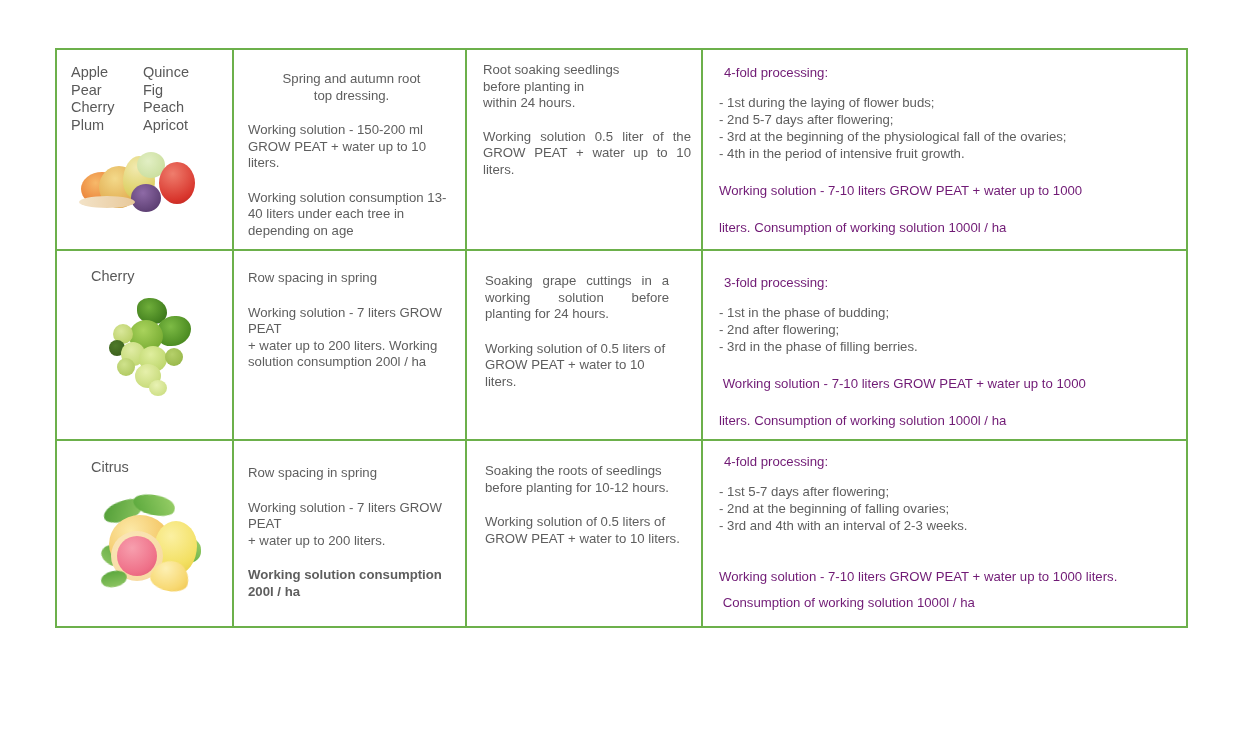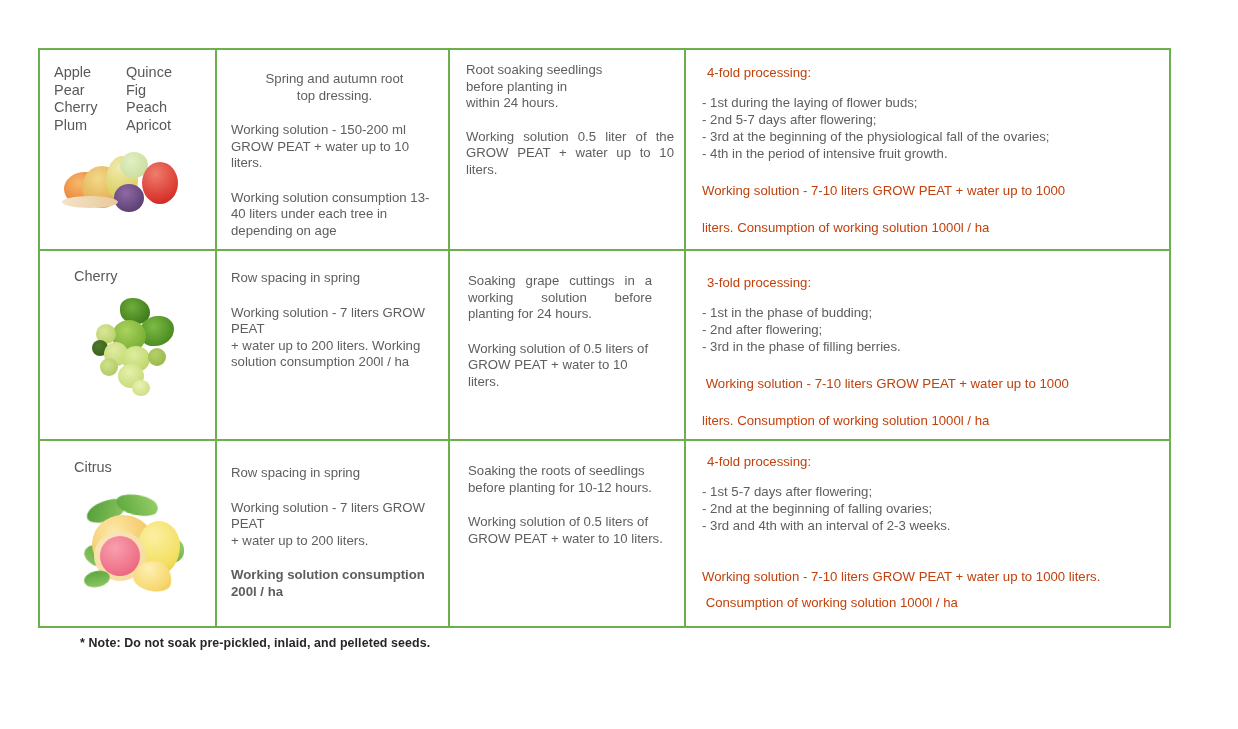--- a/index.html
+++ b/index.html
@@ -20,21 +20,21 @@
   .page {
     position: absolute;
     left: 0; top: 0;
     width: 1238px;
     height: 729px;
   }
 
   
   table.crop-table {
     position: absolute;
-    left: 38px;
+    left: 55px;
     top: 48px;
     width: 1131px;
     border-collapse: collapse;
     table-layout: fixed;
     background: #ffffff;
   }
   table.crop-table td {
     border: 2px solid #6cb04b;
     vertical-align: top;
     background: #ffffff;
@@ -81,21 +81,21 @@
     color: #5e5e5e;
     margin: 0;
   }
   .body-txt + .body-txt { margin-top: 14px; }
 
   .txt-justify { text-align: justify; }
 
   .fol-txt {
     font-size: 13.2px;
     line-height: 17px;
-    color: #c2410c;
+    color: #701a75;
     margin: 0;
   }
   .fol-list {
     margin: 13px 0 0 0;
     font-size: 13.2px;
     line-height: 17px;
     color: #5e5e5e;
   }
   .fol-list div { white-space: nowrap; }
   .gap-lg { margin-top: 20px; }
@@ -318,15 +318,14 @@
             </div>
             <p class="fol-txt" style="margin-top:34px;">Working solution - 7-10 liters GROW PEAT + water up to 1000 liters.</p>
             <p class="fol-txt gap-md" style="white-space:pre;"> Consumption of working solution 1000l / ha</p>
           </div>
         </td>
       </tr>
 
     </tbody>
   </table>
 
-  <div class="footnote">* Note: Do not soak pre-pickled, inlaid, and pelleted seeds.</div>
 
 </div>
 
 </body></html>

